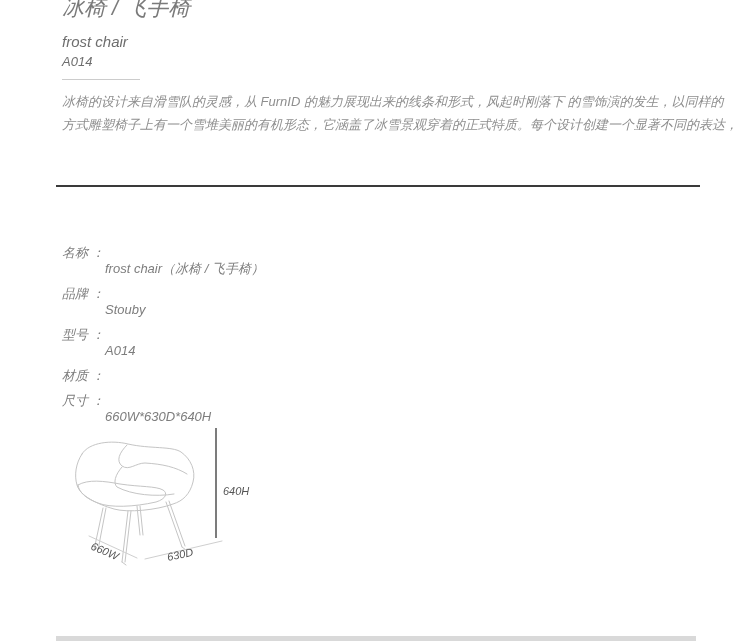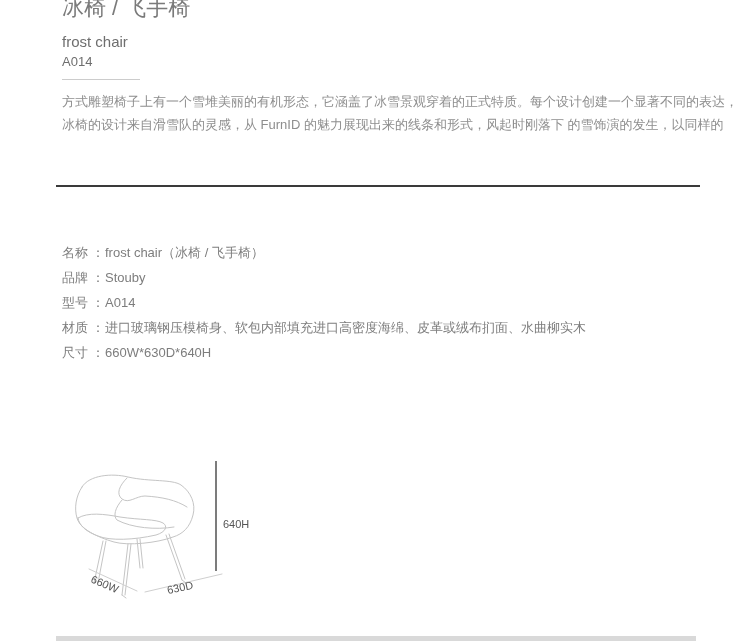--- a/index.html
+++ b/index.html
@@ -1,61 +1,61 @@
 <!DOCTYPE html>
 <html><head>
 <meta charset="utf-8">
 <style>
   html,body{margin:0;padding:0;}
   body{
     width:750px;height:641px;background:#ffffff;position:relative;overflow:hidden;
     font-family:"Liberation Sans","DejaVu Sans",sans-serif;
     -webkit-font-smoothing:antialiased;
   }
-  .content{position:absolute;left:56px;top:0;width:644px;height:554px;}
+  .content{position:absolute;left:56px;top:0;width:644px;height:554px;font-style:italic;}
   .title{
     position:absolute;left:6px;top:-7px;margin:0;
     font-size:22px;font-weight:400;color:#7a7a7a;white-space:nowrap;
   }
   .subtitle{position:absolute;left:6px;top:33px;font-size:15px;color:#6e6e6e;white-space:nowrap;}
   .model{position:absolute;left:6px;top:54px;font-size:13px;color:#6e6e6e;white-space:nowrap;}
   .hr-small{position:absolute;left:6px;top:79px;width:78px;height:1px;background:#cccccc;}
   .description{
     position:absolute;left:6px;top:90px;
     font-size:13px;line-height:23px;color:#8e8e8e;
   }
   .desc-line{white-space:nowrap;}
   .hr-dark{position:absolute;left:0;top:185px;width:644px;height:2px;background:#3a3a3a;}
   .spec-list{
     position:absolute;left:6px;top:240px;width:634px;
     font-size:13px;line-height:25px;color:#7d7d7d;
   }
   .spec-row{display:flex;align-items:flex-start;}
   .spec-label{width:29px;flex:none;}
   .spec-colon{width:14px;flex:none;text-align:center;}
-  .spec-value{flex:1;min-width:0;}
+  .spec-value{flex:1;min-width:0;margin-top:16px;}
   .spec-value-line{white-space:nowrap;}
-  .figure{position:absolute;left:14px;top:454px;width:190px;height:158px;}
+  .figure{position:absolute;left:14px;top:421px;width:190px;height:158px;}
   .figure svg{display:block;}
   .figure text{font-family:"Liberation Sans","DejaVu Sans",sans-serif;}
   .bottom-bar{position:absolute;left:0;top:636px;width:640px;height:5px;background:#d9d9d9;}
 </style>
 </head>
 <body>
 
 <div class="content">
 
   <h1 class="title">冰椅 / 飞手椅</h1>
   <div class="subtitle">frost chair</div>
   <div class="model">A014</div>
   <div class="hr-small"></div>
 
   <div class="description">
+      <div class="desc-line">冰椅的设计来自滑雪队的灵感，从 FurnID 的魅力展现出来的线条和形式，风起时刚落下 的雪饰演的发生，以同样的</div>
       <div class="desc-line">方式雕塑椅子上有一个雪堆美丽的有机形态，它涵盖了冰雪景观穿着的正式特质。每个设计创建一个显著不同的表达，</div>
-      <div class="desc-line">冰椅的设计来自滑雪队的灵感，从 FurnID 的魅力展现出来的线条和形式，风起时刚落下 的雪饰演的发生，以同样的</div>
     </div>
 
   <div class="hr-dark"></div>
 
   <div class="spec-list">
   <div class="spec-row">
     <span class="spec-label">名称</span>
         <span class="spec-colon">：</span>
     <div class="spec-value">
           <div class="spec-value-line">frost chair（冰椅 / 飞手椅）</div>
@@ -75,21 +75,20 @@
         <span class="spec-colon">：</span>
     <div class="spec-value">
           <div class="spec-value-line">A014</div>
         </div>
   </div>
 
   <div class="spec-row">
     <span class="spec-label">材质</span>
         <span class="spec-colon">：</span>
     <div class="spec-value">
-          <div class="spec-value-line">进口玻璃钢压模椅身、软包内部填充进口高密度海绵、皮革或绒布扪面、水曲柳实木</div>
         </div>
   </div>
 
   <div class="spec-row">
     <span class="spec-label">尺寸</span>
         <span class="spec-colon">：</span>
     <div class="spec-value">
           <div class="spec-value-line">660W*630D*640H</div>
         </div>
   </div>

